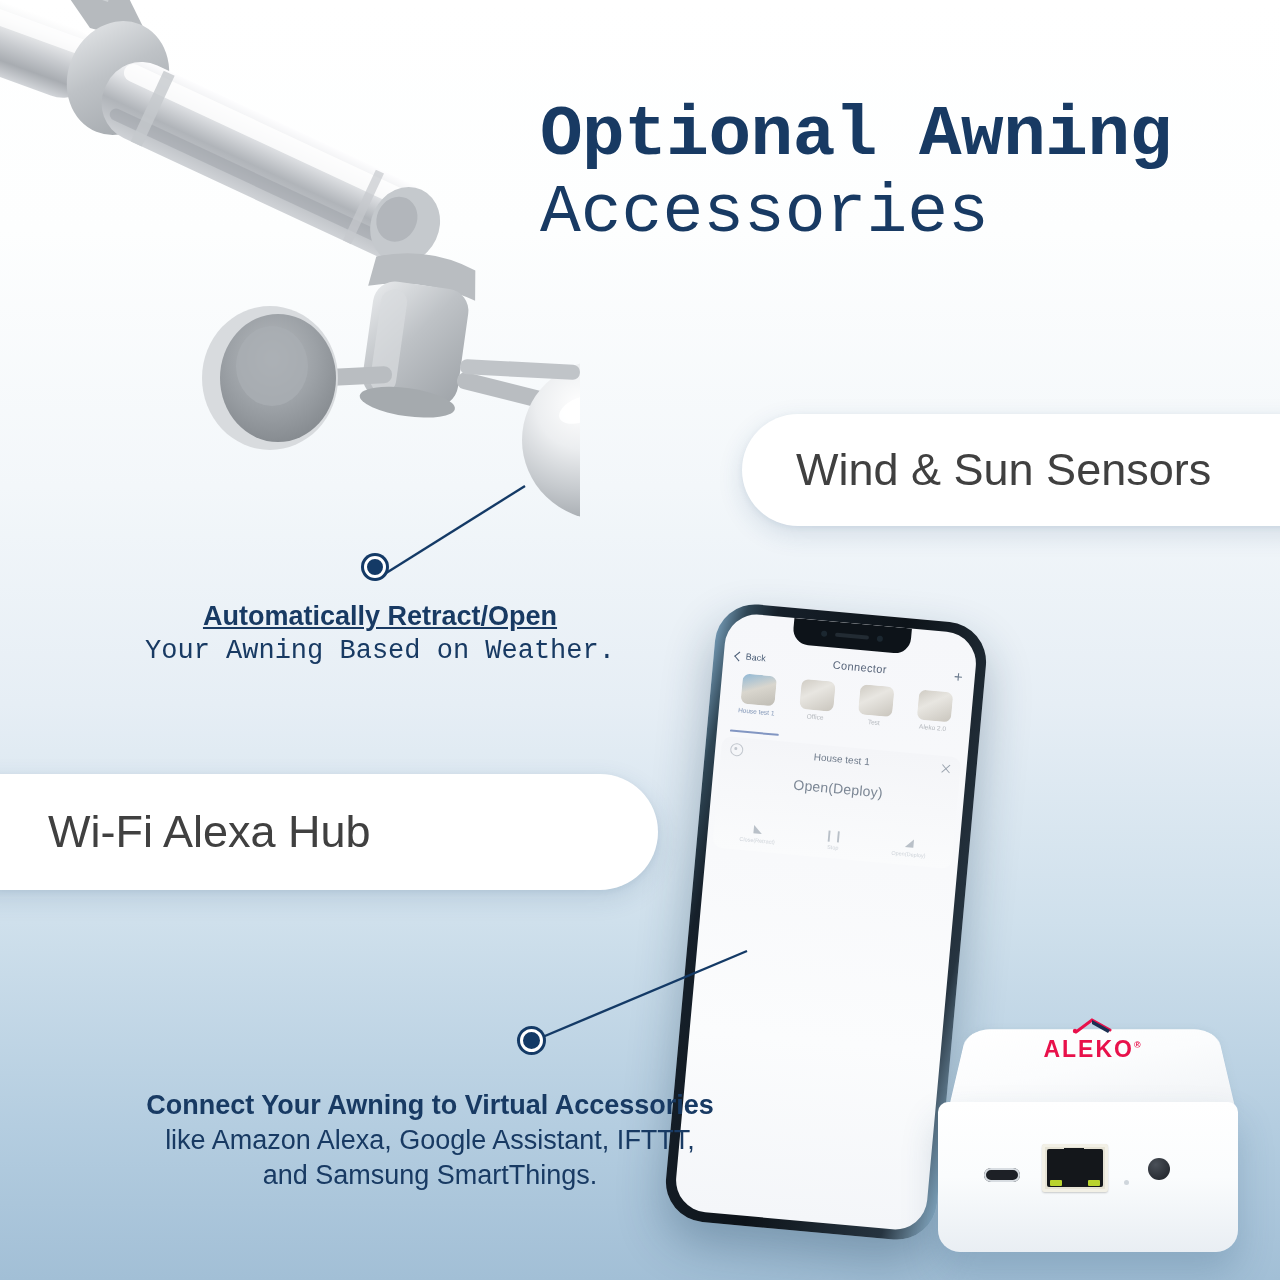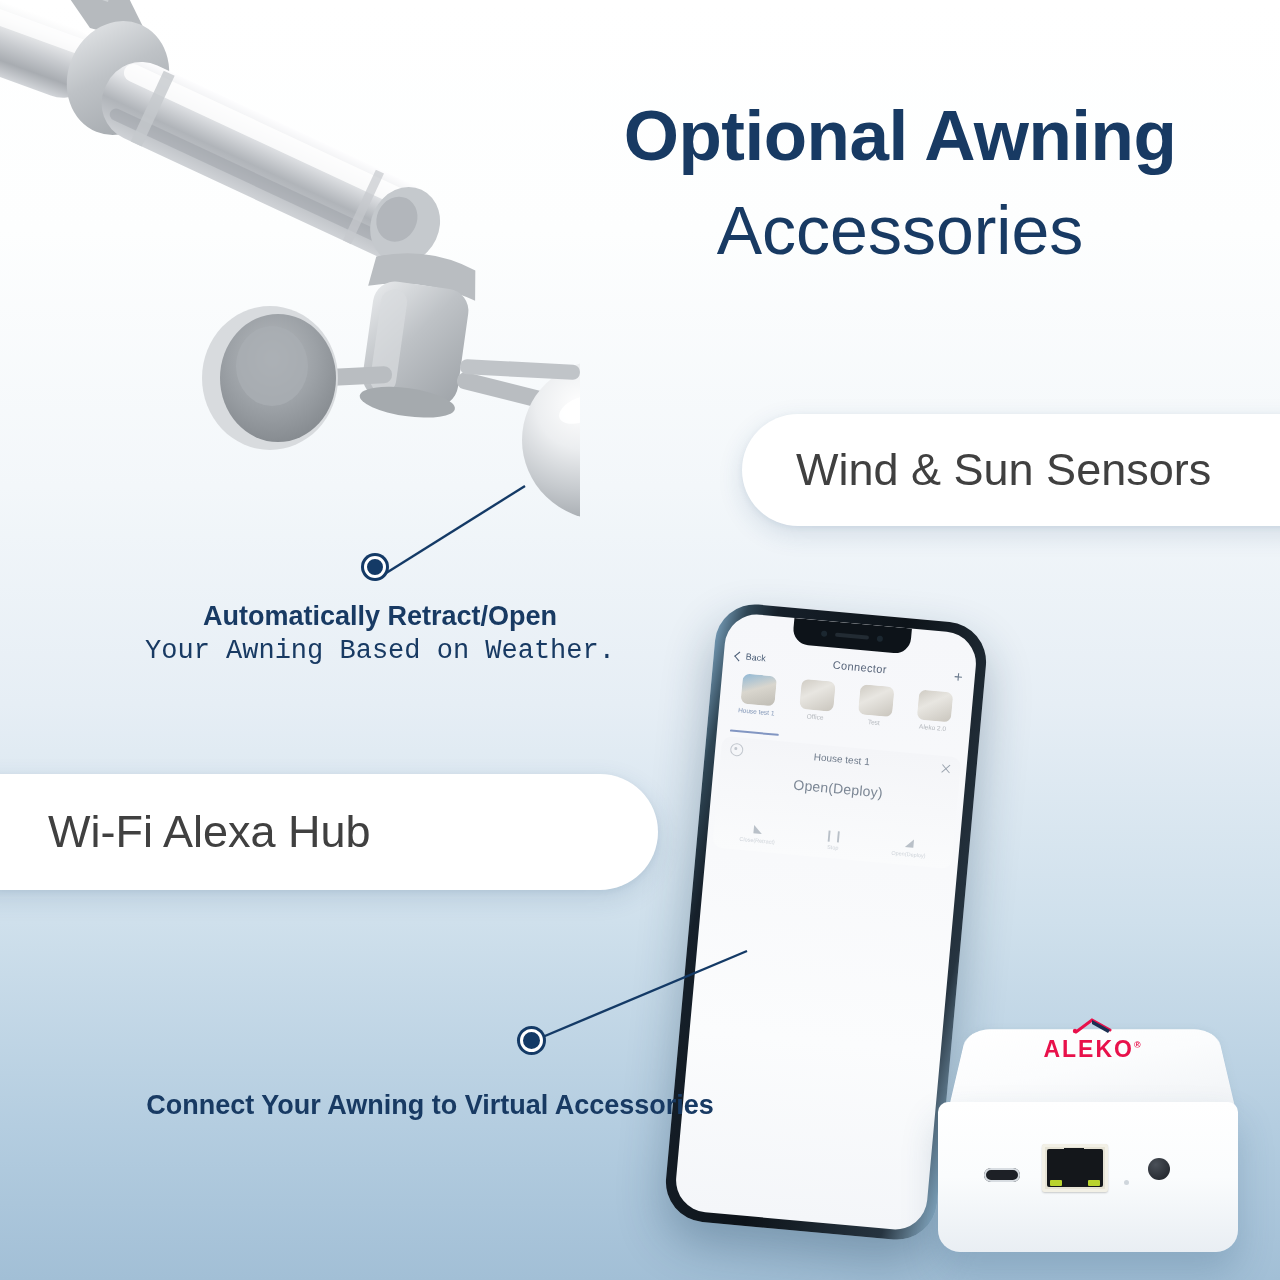--- a/index.html
+++ b/index.html
@@ -7,45 +7,45 @@
     width:1280px;height:1280px;overflow:hidden;
     font-family:"Liberation Sans","DejaVu Sans",sans-serif;
     background:#ffffff;
   }
   .stage{
     position:relative;width:1280px;height:1280px;overflow:hidden;
     background:linear-gradient(180deg,#ffffff 0%,#fdfefe 18%,#f3f7fa 38%,#e6eef5 55%,#cfe0ec 72%,#b4cde0 88%,#a2bfd6 100%);
   }
 
   
-  .headline{position:absolute;left:540px;top:100px;width:720px;text-align:center;z-index:40;}
+  .headline{position:absolute;left:540px;top:100px;width:720px;text-align:left;z-index:40;font-family:Liberation Mono, monospace;}
   .headline .l1{
     font-size:71px;font-weight:bold;color:#183a63;letter-spacing:-0.5px;line-height:1.0;
     white-space:nowrap;
   }
   .headline .l2{
-    font-size:68px;font-weight:normal;color:#183a63;line-height:1.05;margin-top:24px;
+    font-size:68px;font-weight:normal;color:#183a63;line-height:1.05;margin-top:6px;
     white-space:nowrap;
   }
 
   
   .pill{
     position:absolute;background:#ffffff;border-radius:80px;z-index:45;
     box-shadow:0 8px 26px rgba(30,70,110,.14), 0 2px 6px rgba(30,70,110,.07);
     display:flex;align-items:center;
   }
   .pill span{color:#404040;font-size:45px;font-weight:normal;white-space:nowrap;}
   #pill-sensors{left:742px;top:414px;width:600px;height:112px;padding-left:54px;}
   #pill-hub{left:-70px;top:774px;width:610px;height:116px;padding-left:118px;}
 
   
   .caption{position:absolute;text-align:center;color:#183a63;z-index:40;}
   .caption .b{font-weight:bold;}
   #cap-sensor{left:120px;top:600px;width:520px;}
-  #cap-sensor .b{font-size:27px;line-height:1.25;}
+  #cap-sensor .b{font-size:27px;line-height:1.25;text-decoration:underline;}
   #cap-sensor .r{font-size:27px;line-height:1.3;font-family:Liberation Mono, monospace;}
   #cap-hub{left:120px;top:1088px;width:620px;}
   #cap-hub .b{font-size:27px;line-height:1.28;}
   #cap-hub .r{font-size:27px;line-height:1.33;}
 
   
   .leader{position:absolute;z-index:38;pointer-events:none;}
   .dot{
     position:absolute;z-index:39;border-radius:50%;
     background:#143a66;border:3px solid #ffffff;
@@ -256,20 +256,22 @@
     <div class="b">Automatically Retract/Open</div>
     <div class="r">Your Awning Based on Weather.</div>
   </div>
 
   <div class="pill" id="pill-hub">
     <span>Wi-Fi Alexa Hub</span>
   </div>
 
   <div class="caption" id="cap-hub">
     <div class="b">Connect Your Awning to Virtual Accessories</div>
+    <div class="r">like Amazon Alexa, Google Assistant, IFTTT,</div>
+    <div class="r">and Samsung SmartThings.</div>
   </div>
 
   <div class="phone">
     <div class="phone-body"></div>
     <div class="phone-screen">
 
       <div class="notch">
         <div class="cam"></div>
         <div class="spk"></div>
         <div class="cam"></div>

